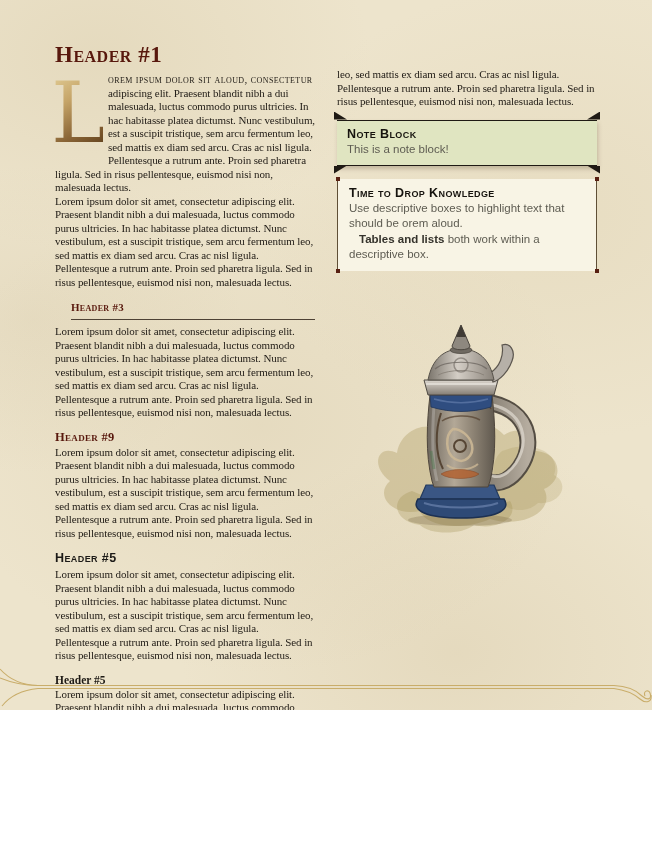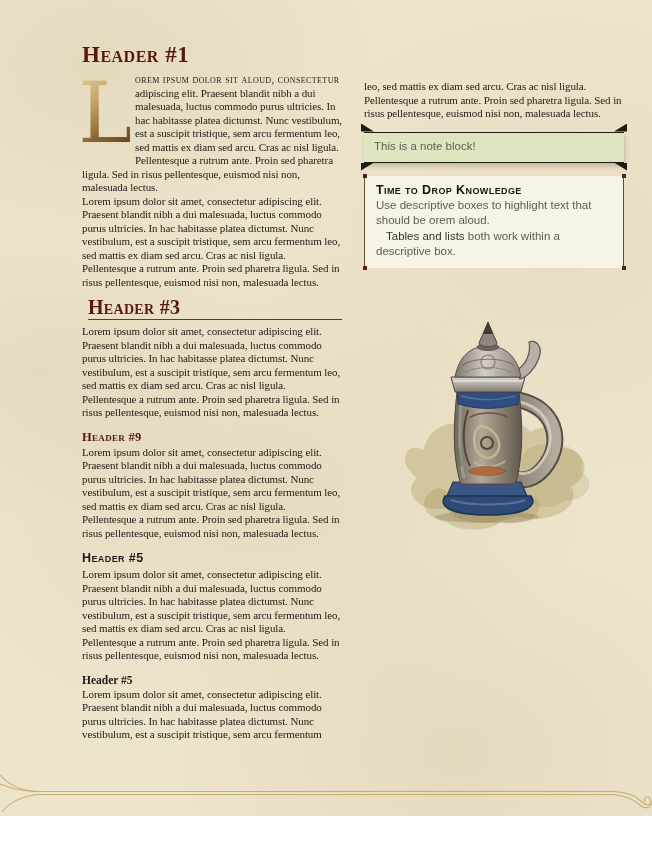--- a/index.html
+++ b/index.html
@@ -2,30 +2,29 @@
 <html><head>
 <meta charset="utf-8">
 <style>
   * { margin:0; padding:0; box-sizing:border-box; }
   html,body { width:652px; height:844px; }
   body {
     font-family:"Liberation Serif", serif;
     overflow:hidden;
   }
   .page {
-    position:relative; width:652px; height:816px;
+    position:relative; width:652px; height:710px;
     background-color:#EDE4CC;
     background-image:
       radial-gradient(ellipse 420px 300px at 15% 8%, rgba(210,195,158,.30), transparent 65%),
       radial-gradient(ellipse 500px 380px at 85% 30%, rgba(216,202,166,.28), transparent 60%),
       radial-gradient(ellipse 520px 400px at 40% 60%, rgba(202,186,148,.22), transparent 62%),
       radial-gradient(ellipse 460px 340px at 70% 92%, rgba(205,188,150,.26), transparent 60%),
       radial-gradient(ellipse 300px 220px at 5% 45%, rgba(198,182,144,.18), transparent 70%);
     overflow:hidden;
-    padding-left:27px;
   }
   .columns {
     display:flex; gap:22px;
     padding:42px 55px 0 55px;
   }
   .col { width:260px; flex:0 0 260px; }
 
   p.body-text {
     font-size:11px; line-height:13.5px; letter-spacing:-0.1px;
     color:#25201a;
@@ -35,22 +34,22 @@
     color:#58180D; font-size:23px; line-height:25px; letter-spacing:0.5px;
     margin:0 0 6px 0;
   }
   h2.brew {
     font-variant:small-caps; font-weight:bold; color:#58180D;
     font-size:19px; line-height:21px; letter-spacing:0.3px;
     margin:9px 0 2px 0;
   }
   h3.brew {
     font-variant:small-caps; font-weight:bold; color:#58180D;
-    font-size:20px; line-height:17px; letter-spacing:0.3px;
-    margin:10px 0 5px 6px; padding-bottom:3px;
+    font-size:11px; line-height:17px; letter-spacing:0.3px;
+    margin:10px 0 5px 16px; padding-bottom:3px;
     border-bottom:1.5px solid #4d4134;
   }
   h4.brew {
     font-variant:small-caps; font-weight:bold; color:#58180D;
     font-size:12.5px; line-height:14px; letter-spacing:0.3px;
     margin:10px 0 2px 0;
   }
   h5.brew {
     font-family:"Liberation Sans", sans-serif;
     font-variant:small-caps; font-weight:bold; color:#1c1a17;
@@ -69,21 +68,21 @@
     width:52px; height:88px;
     margin:2px 5px 0 -4px;
     background:linear-gradient(150deg, #e2cd95 0%, #c5a468 30%, #8a6536 62%, #4a2d10 100%);
     -webkit-background-clip:text; background-clip:text;
     -webkit-text-fill-color:transparent; color:#8a6536;
     text-align:center;
   }
   .lead-caps { font-variant:small-caps; letter-spacing:0.4px; }
 
   
-  .col-right .continuation { margin-top:38px; }
+  .col-right .continuation { margin-top:26px; }
 
   .note-block {
     position:relative;
     background:#E0E5C1;
     border-top:1.6px solid #1f1a14;
     border-bottom:1.6px solid #1f1a14;
     margin:11px 0 0 0;
     padding:6px 10px 8px 10px;
     box-shadow:1px 3px 4px rgba(80,65,35,.25);
   }
@@ -110,21 +109,21 @@
     border-right:1px solid #5f4f36;
     margin:13px 0 0 0;
     padding:7px 11px 9px 11px;
   }
   .desc-dot { position:absolute; width:4px; height:4px; background:#582012; }
   .dot-tl { top:-2px; left:-2.5px; }
   .dot-tr { top:-2px; right:-2.5px; }
   .dot-bl { bottom:-2px; left:-2.5px; }
   .dot-br { bottom:-2px; right:-2.5px; }
   .desc-para2 { text-indent:10px; margin-top:1px; }
-  .desc-bold { font-weight:normal; color:#35332c; }
+  .desc-bold { font-weight:bold; color:#35332c; }
 
   .illustration { margin-top:30px; display:flex; justify-content:center; }
 
   .page-frame-bottom { position:absolute; left:0; bottom:0; width:652px; height:44px; }
 </style>
 </head>
 <body>
 
 <div class="page">
 
@@ -152,20 +151,21 @@
     </div>
 
     <div class="col col-right">
       <p class="body-text continuation">leo, sed mattis ex diam sed arcu. Cras ac nisl ligula. Pellentesque a rutrum ante. Proin sed pharetra ligula. Sed in risus pellentesque, euismod nisi non, malesuada lectus.</p>
 
       <div class="note-block">
         <span class="note-corner corner-tl"></span>
         <span class="note-corner corner-tr"></span>
         <span class="note-corner corner-bl"></span>
         <span class="note-corner corner-br"></span>
+        <div class="note-title">Note Block</div>
         <div class="sans-gray">This is a note block!</div>
       </div>
 
       <div class="descriptive-box">
         <span class="desc-dot dot-tl"></span>
         <span class="desc-dot dot-tr"></span>
         <span class="desc-dot dot-bl"></span>
         <span class="desc-dot dot-br"></span>
         <div class="desc-title">Time to Drop Knowledge</div>
         <div class="sans-gray">Use descriptive boxes to highlight text that should be orem aloud.</div>

